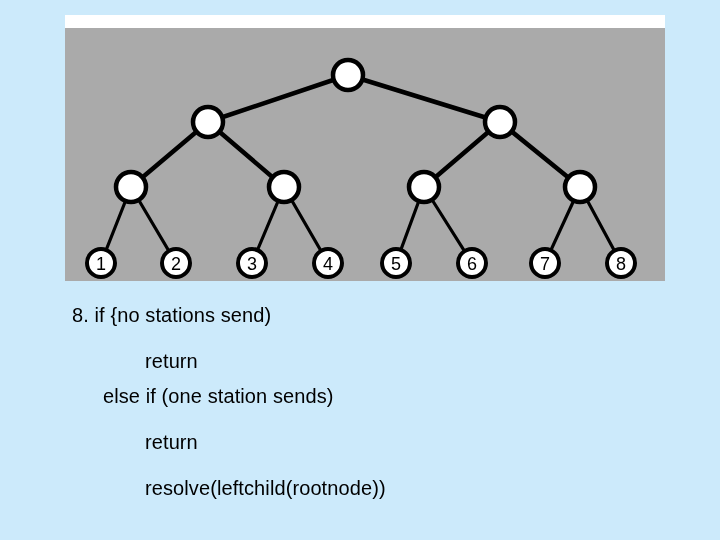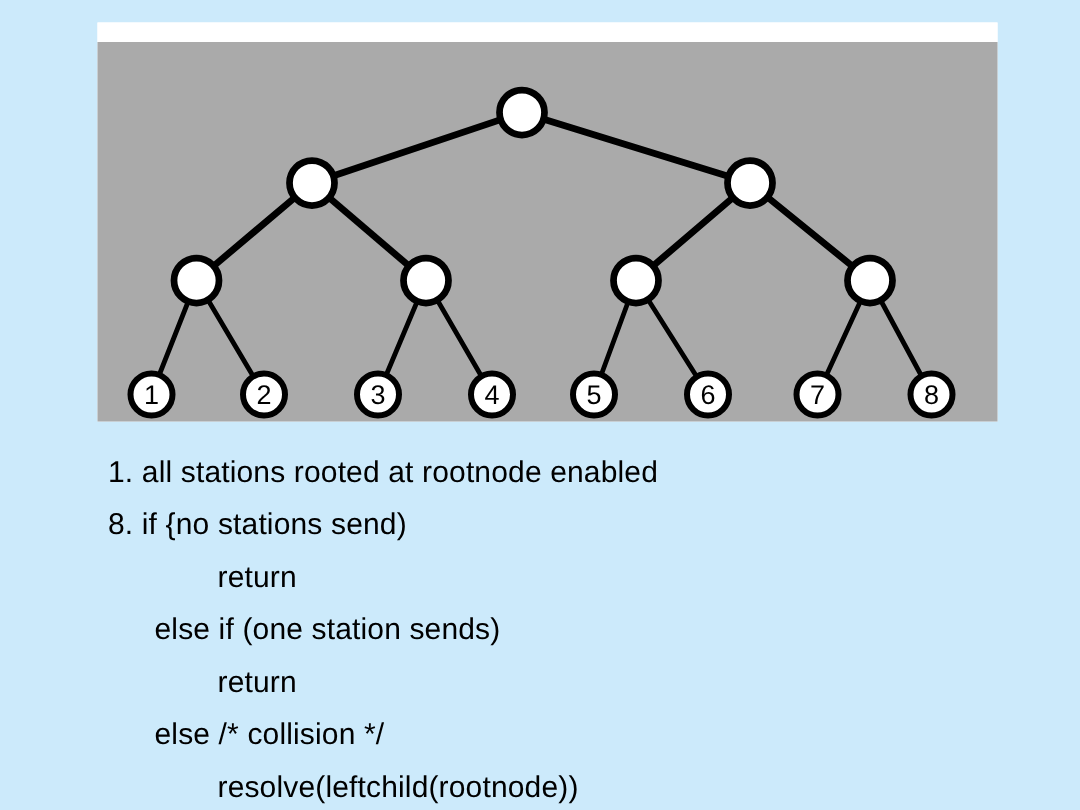--- a/index.html
+++ b/index.html
@@ -62,21 +62,21 @@
   }
   .text-line {
     font-size: 20px;
     line-height: 35px;
     color: #000000;
     white-space: pre;
     letter-spacing: 0.1px;
   }
   .ind-0 { padding-left: 0px; }
   .ind-1 { padding-left: 31px; }
-  .ind-2 { padding-left: 73px; }
+  .ind-2 { padding-left: 73px; margin-top: 11px; }
 </style>
 </head>
 <body>
 
 <div id="slide">
 
   <div id="figure-block">
     <div id="figure-white-strip"></div>
     <div id="tree-canvas-wrap">
       <svg id="tree-svg" viewBox="0 0 600 253" xmlns="http://www.w3.org/2000/svg">
@@ -149,22 +149,20 @@
             <g>
               <circle cx="556" cy="235" r="14" fill="#ffffff" stroke="#000000" stroke-width="4"></circle>
               <text x="556" y="241.5" text-anchor="middle" font-family="&quot;Liberation Sans&quot;, sans-serif" font-size="18" fill="#000000">8</text>
             </g>
           </g>
       </svg>
     </div>
   </div>
 
   <div id="body-text">
-      <div class="text-line ind-0">1. all stations rooted at rootnode enabled</div>
       <div class="text-line ind-0">8. if {no stations send)</div>
       <div class="text-line ind-2">return</div>
       <div class="text-line ind-1">else if (one station sends)</div>
       <div class="text-line ind-2">return</div>
-      <div class="text-line ind-1">else /* collision */</div>
       <div class="text-line ind-2">resolve(leftchild(rootnode))</div>
     </div>
 
 </div>
 
 </body></html>

